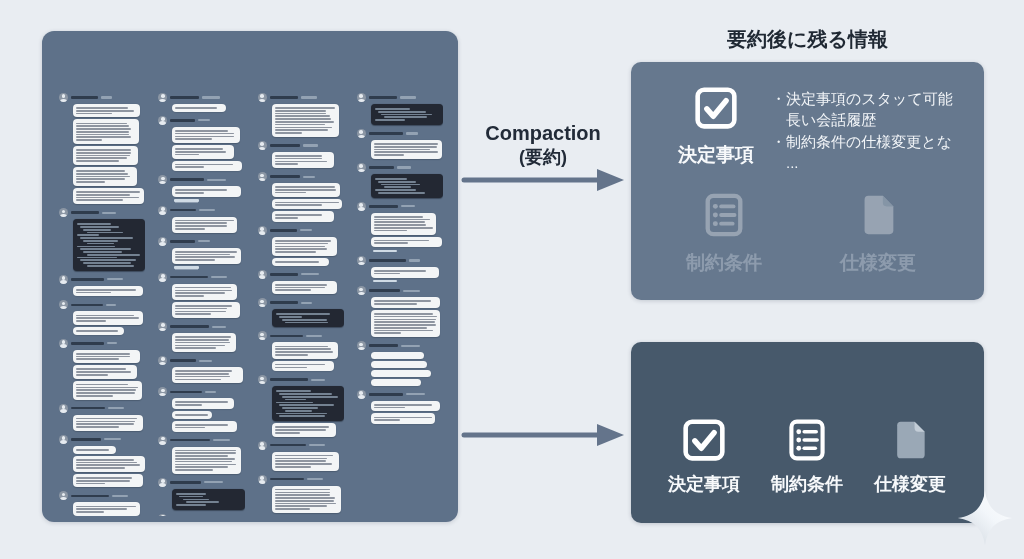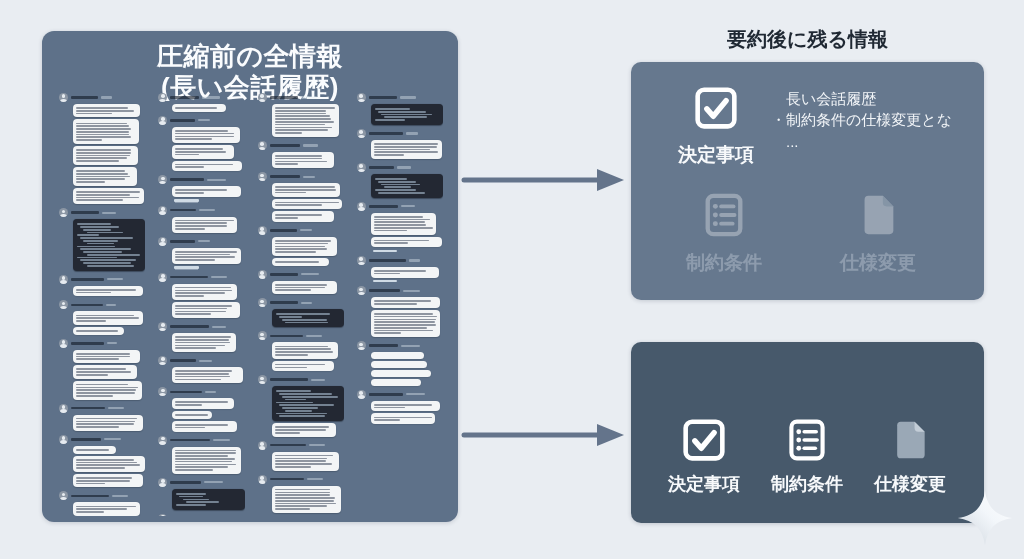--- a/index.html
+++ b/index.html
@@ -69,24 +69,20 @@
   #mem-item-0 { left:18px; } #mem-item-1 { left:121px; } #mem-item-2 { left:224px; }
 
   #sparkle { position:absolute; left:956px; top:489px; width:58px; height:58px; }
 </style>
 </head>
 <body>
 
 <div id="stage">
 
   <div id="left-panel">
-    <div id="left-title">
-      <div>圧縮前の全情報</div>
-      <div>(長い会話履歴)</div>
-    </div>
     <div id="chat-cols">
         <div class="chat-col">
           <div class="msg-group">
             <div class="msg-header">
               <span class="avatar">
                 <i></i>
                 <b></b>
               </span>
               <span class="name-bar" style="width: 26.9px;"></span>
               <span class="time-bar" style="width: 11.6px;"></span>
@@ -893,20 +889,24 @@
               <div class="bubble" style="width: 89.4%;">
                 <div class="ln" style="width: 99%;"></div>
                 <div class="ln" style="width: 44.8%;"></div>
               </div>
             </div>
           </div>
         </div>
       </div>
   </div>
 
+  <div id="compaction-label">
+    <div>Compaction</div>
+    <div class="sub">(要約)</div>
+  </div>
   <svg id="arrow-compaction" class="arrow" viewBox="0 0 164 26">
     <line x1="3" y1="13" x2="138" y2="13" stroke="#64748b" stroke-width="5" stroke-linecap="round"></line>
     <polygon points="136,2 163,13 136,24" fill="#64748b"></polygon>
   </svg>
 
   <svg id="arrow-memory" class="arrow" viewBox="0 0 164 26">
     <line x1="3" y1="13" x2="138" y2="13" stroke="#64748b" stroke-width="5" stroke-linecap="round"></line>
     <polygon points="136,2 163,13 136,24" fill="#64748b"></polygon>
   </svg>
 
@@ -915,20 +915,21 @@
   <div id="summary-panel">
     <div class="icon-item" id="kept-item">
       <svg width="44" height="44" viewBox="0 0 48 48">
         <rect x="4" y="4" width="40" height="40" rx="7" fill="none" stroke="#ffffff" stroke-width="5"></rect>
         <path d="M14 25 L21 33 L35 16" fill="none" stroke="#ffffff" stroke-width="6" stroke-linecap="round" stroke-linejoin="round"></path>
       </svg>
       <div class="lbl">決定事項</div>
     </div>
 
     <div id="summary-notes">
+      <div>・決定事項のスタッて可能</div>
       <div class="cont">長い会話履歴</div>
       <div>・制約条件の仕様変更とな</div>
       <div class="cont">...</div>
     </div>
 
     <div class="icon-item faded" id="faded-constraints">
       <svg width="46" height="46" viewBox="0 0 48 48">
         <rect x="7" y="4" width="34" height="40" rx="6" fill="none" stroke="#ffffff" stroke-width="4.5"></rect>
         <circle cx="15" cy="15" r="2.6" fill="#ffffff"></circle>
           <line x1="21" y1="15" x2="34" y2="15" stroke="#ffffff" stroke-width="4" stroke-linecap="round"></line>

